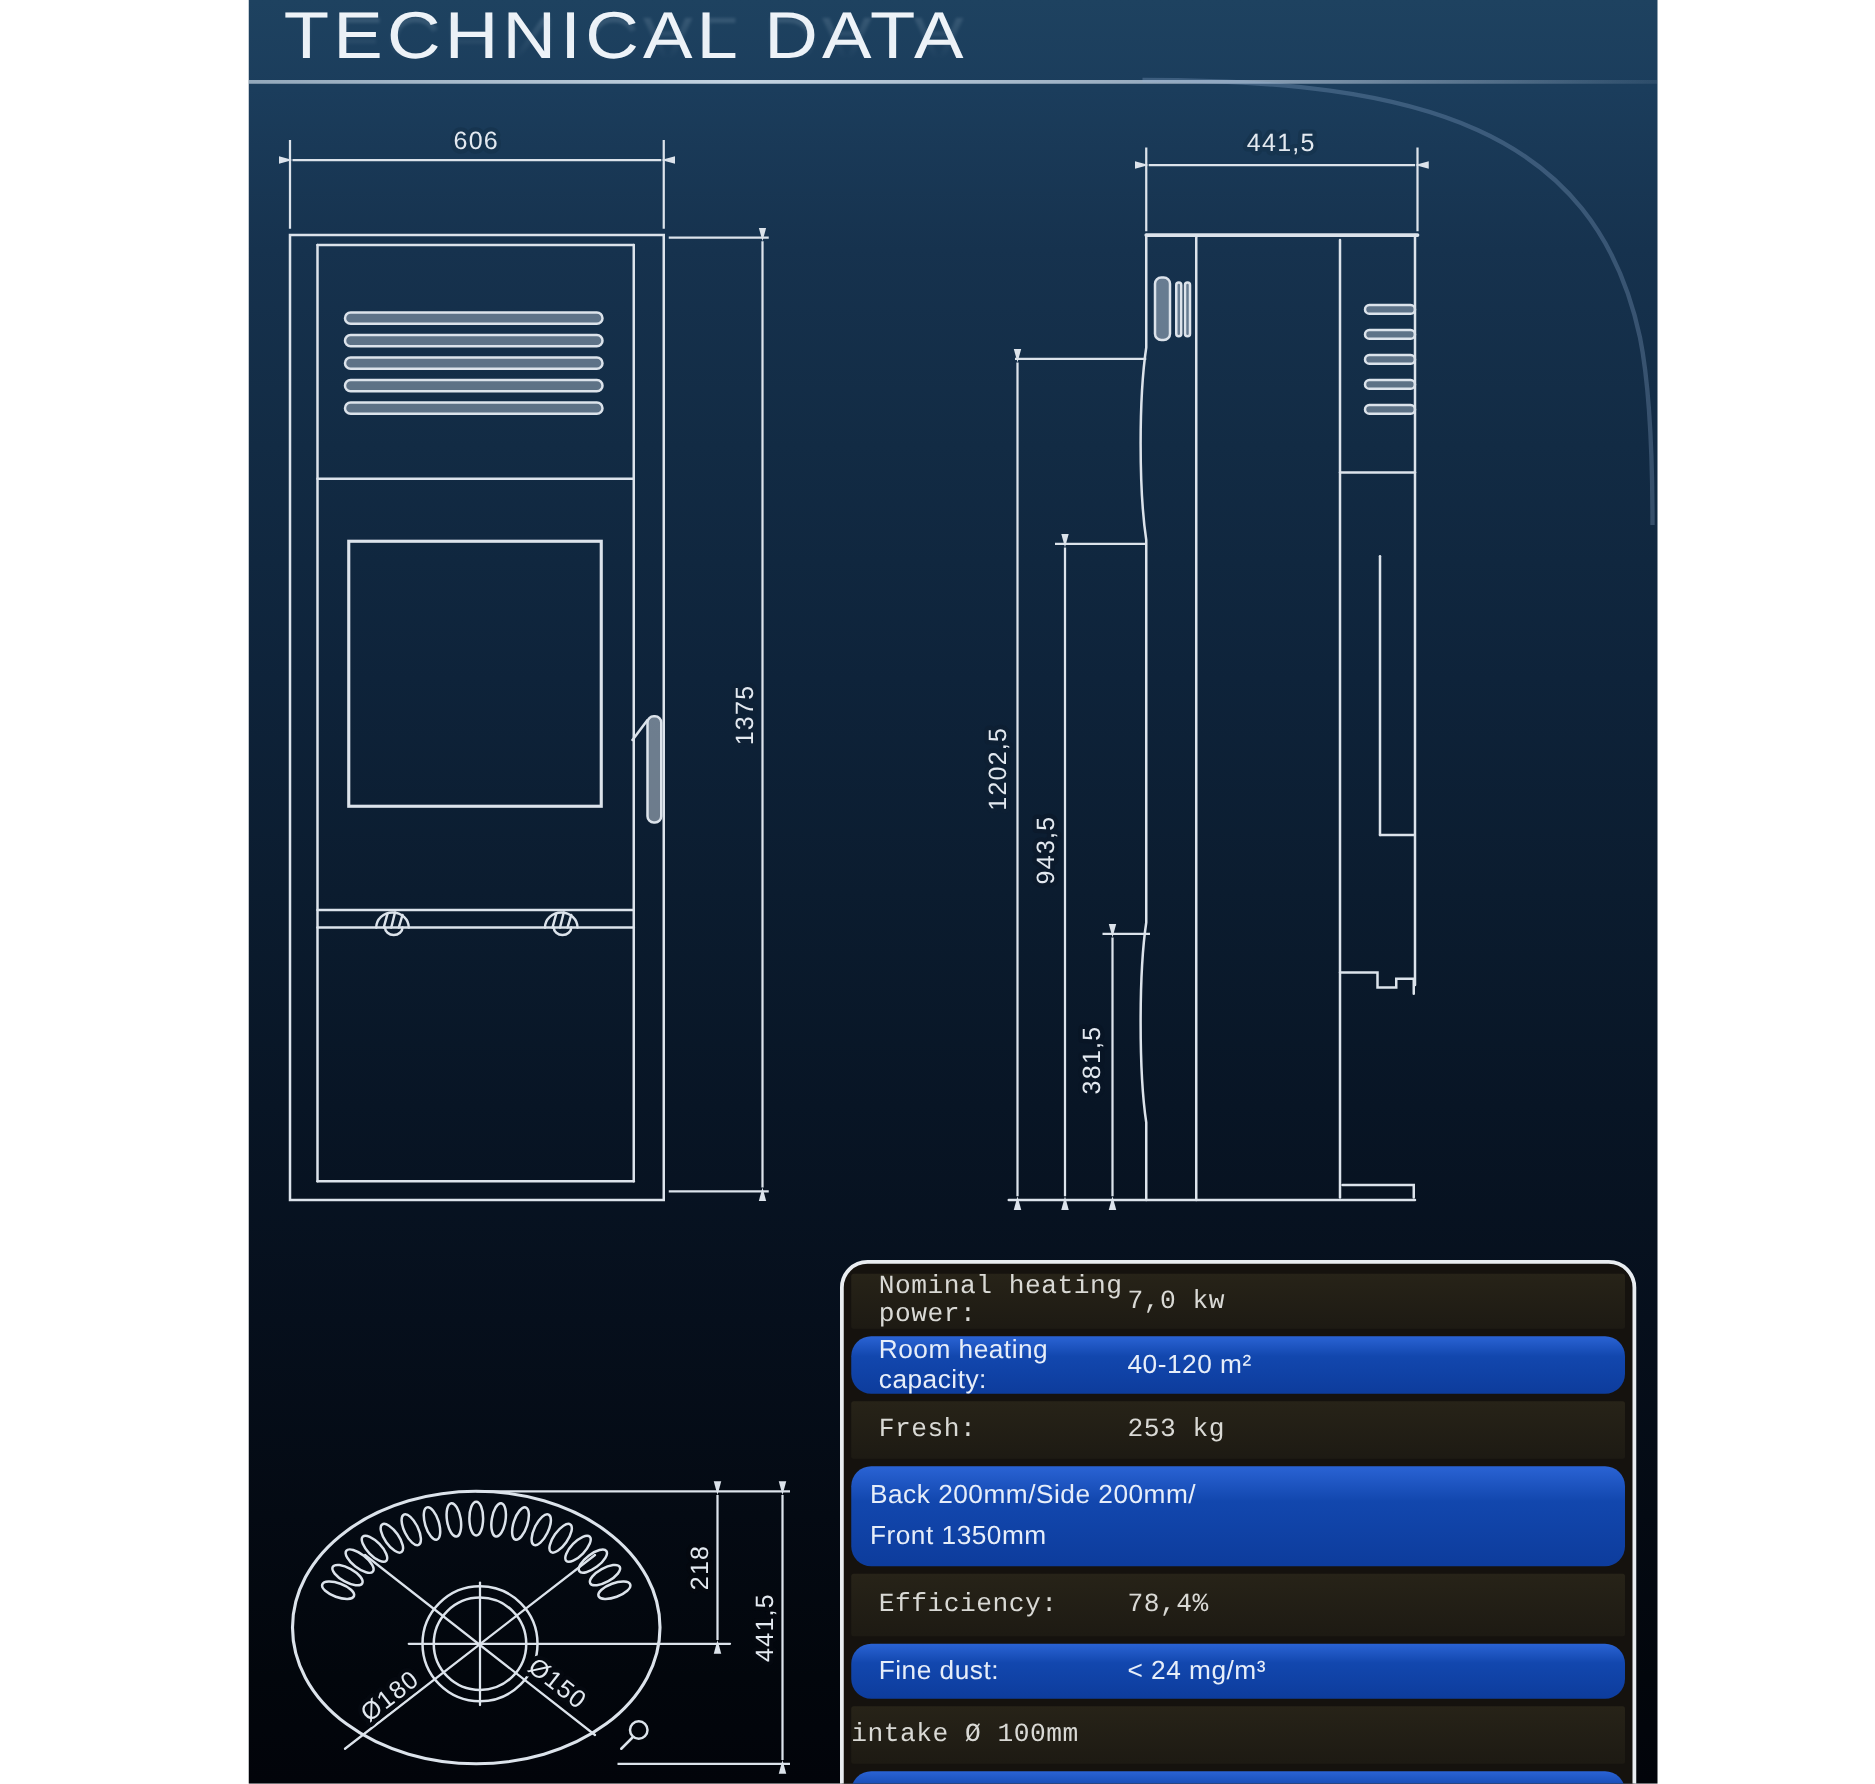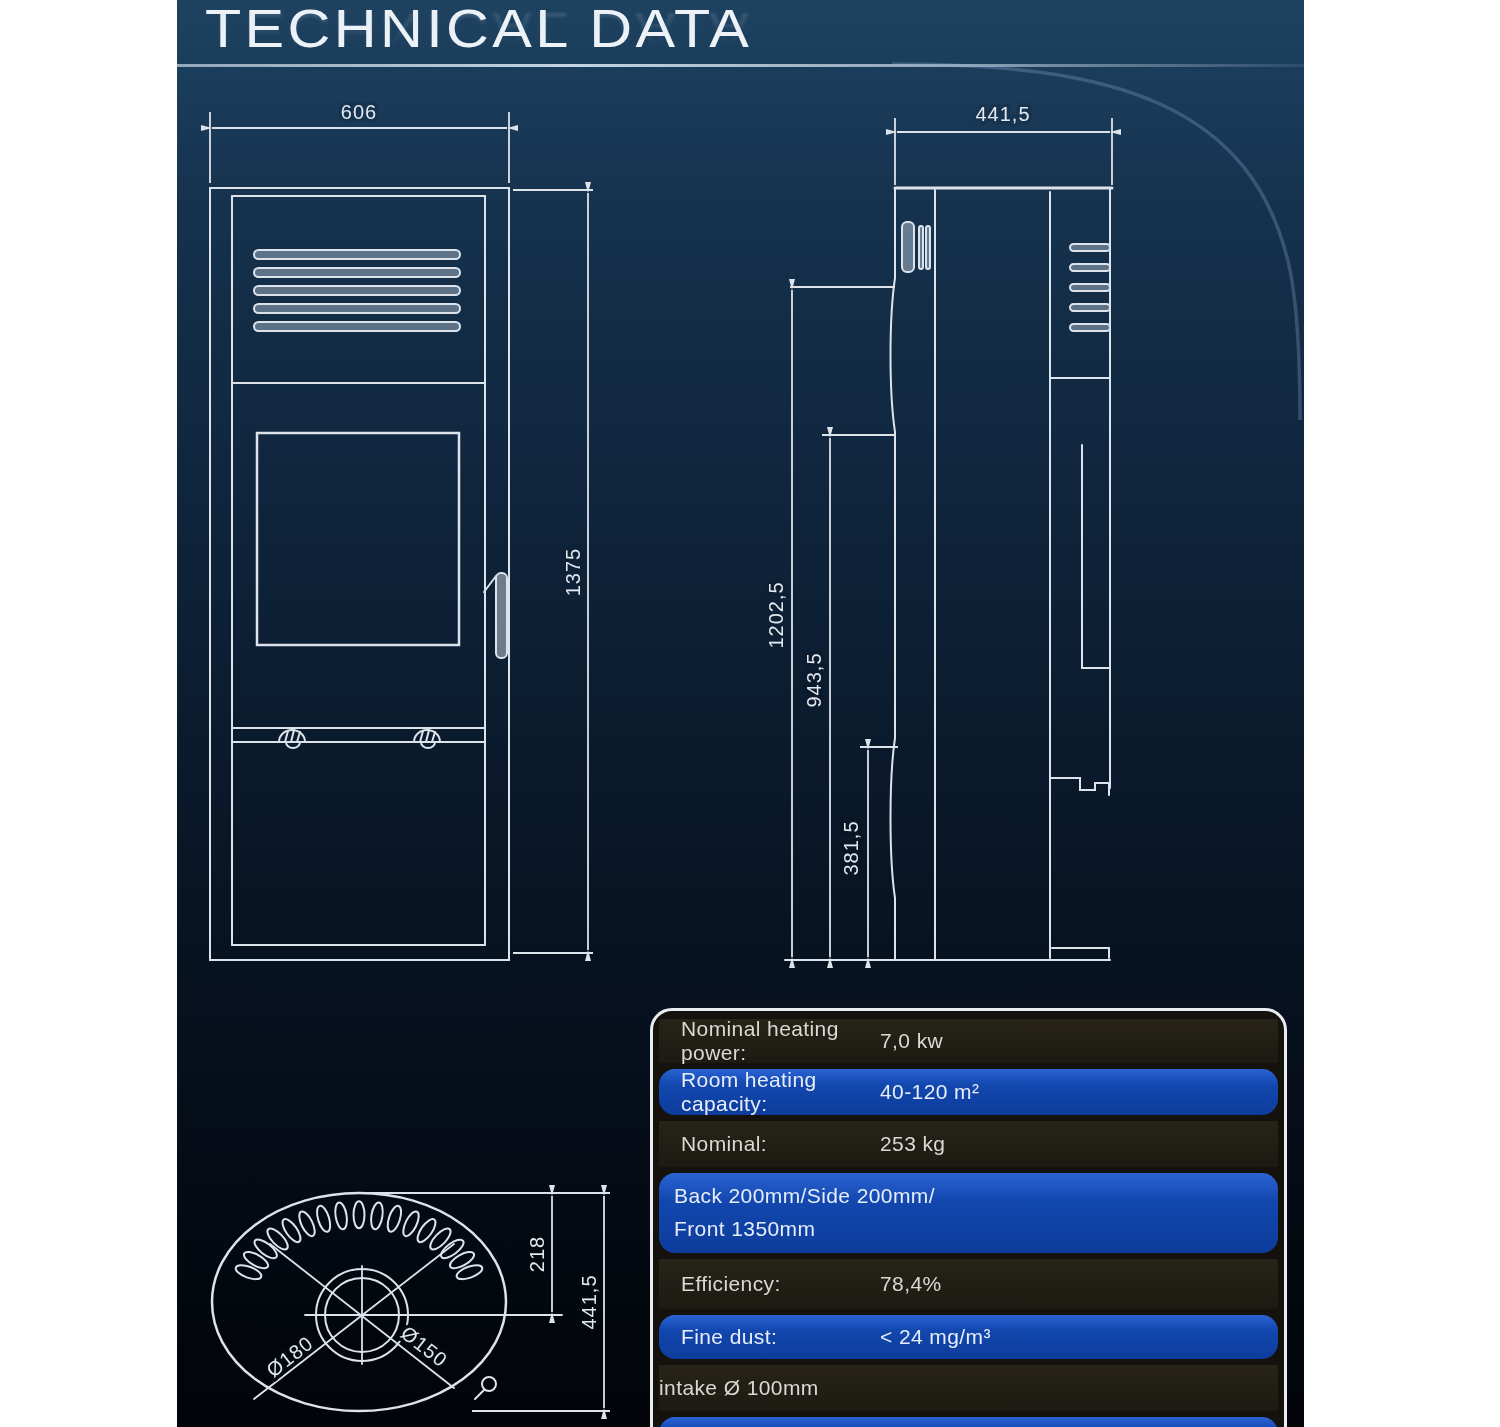--- a/index.html
+++ b/index.html
@@ -1,18 +1,18 @@
 <!DOCTYPE html>
 <html><head>
 <meta charset="utf-8">
 <style>
   html,body{margin:0;padding:0;background:#ffffff;}
   body{width:1500px;height:1427px;position:relative;font-family:"Liberation Sans",sans-serif;overflow:hidden;}
   .content{
-    position:absolute;left:177px;top:0;width:1127px;height:1427px;overflow:hidden;
+    position:absolute;left:199px;top:0;width:1127px;height:1427px;overflow:hidden;
     background:linear-gradient(180deg,
       #1e4260 0%, #1b3d5c 5%, #16324e 14%, #122b44 25%, #0e233a 38%,
       #0b1c2f 50%, #081525 62%, #060f1c 74%, #040a13 85%, #02060c 94%, #02040a 100%);
   }
   .title{
     position:absolute;left:28px;top:-4px;margin:0;
     font-size:53px;font-weight:400;color:#eef3f8;letter-spacing:3px;
     transform:scaleX(1.12);transform-origin:left top;white-space:nowrap;
     line-height:66px;
   }
@@ -32,21 +32,21 @@
   .dimtext{fill:#e3e9f0;font-family:"Liberation Sans",sans-serif;font-size:20px;letter-spacing:1px;
            paint-order:stroke;stroke-width:7px;stroke-linejoin:round;}
 
   .spec-table{
     position:absolute;left:473px;top:1008px;width:637px;height:470px;
     border:3px solid #e9edf1;border-radius:22px;background:#15120e;
     box-sizing:border-box;display:flex;flex-direction:column;gap:6px;
     padding:8px 6px;overflow:hidden;
   }
   .row{display:flex;align-items:center;border-radius:2px;flex:0 0 auto;}
-  .row.dark{background:linear-gradient(180deg,#272318 0%,#1d1a13 100%);}
+  .row.dark{background:linear-gradient(180deg,#272318 0%,#1d1a13 100%);font-family:Liberation Mono, monospace;}
   .row.blue{background:linear-gradient(180deg,#2a63d4 0%,#1247ae 35%,#0d3c9c 100%);border-radius:16px;}
   .row .cell{font-size:21px;letter-spacing:.4px;}
   .row.dark .cell{color:#d9d9d5;}
   .row.blue .cell{color:#e7eef9;}
   .cell.label{flex:0 0 221px;padding-left:22px;box-sizing:border-box;}
   .cell.value{flex:1;padding-right:8px;}
   .value .vline{line-height:1.55;margin-left:15px;}
   .h44{height:44px}.h46{height:46px}.h80{height:80px}.h50{height:50px}.h40{height:40px}
 </style>
 </head>
@@ -210,21 +210,21 @@
   <div class="spec-table">
     <div class="row dark h44">
       <div class="cell label">Nominal heating power:</div>
       <div class="cell value">7,0 kw</div>
     </div>
     <div class="row blue h46">
       <div class="cell label">Room heating capacity:</div>
       <div class="cell value">40-120 m²</div>
     </div>
     <div class="row dark h46">
-      <div class="cell label">Nominal:</div>
+      <div class="cell label">Fresh:</div>
       <div class="cell value">253 kg</div>
     </div>
     <div class="row blue h80">
       <div class="cell value">
         <div class="vline">Back 200mm/Side 200mm/</div>
         <div class="vline">Front 1350mm</div>
       </div>
     </div>
     <div class="row dark h50">
       <div class="cell label">Efficiency:</div>

